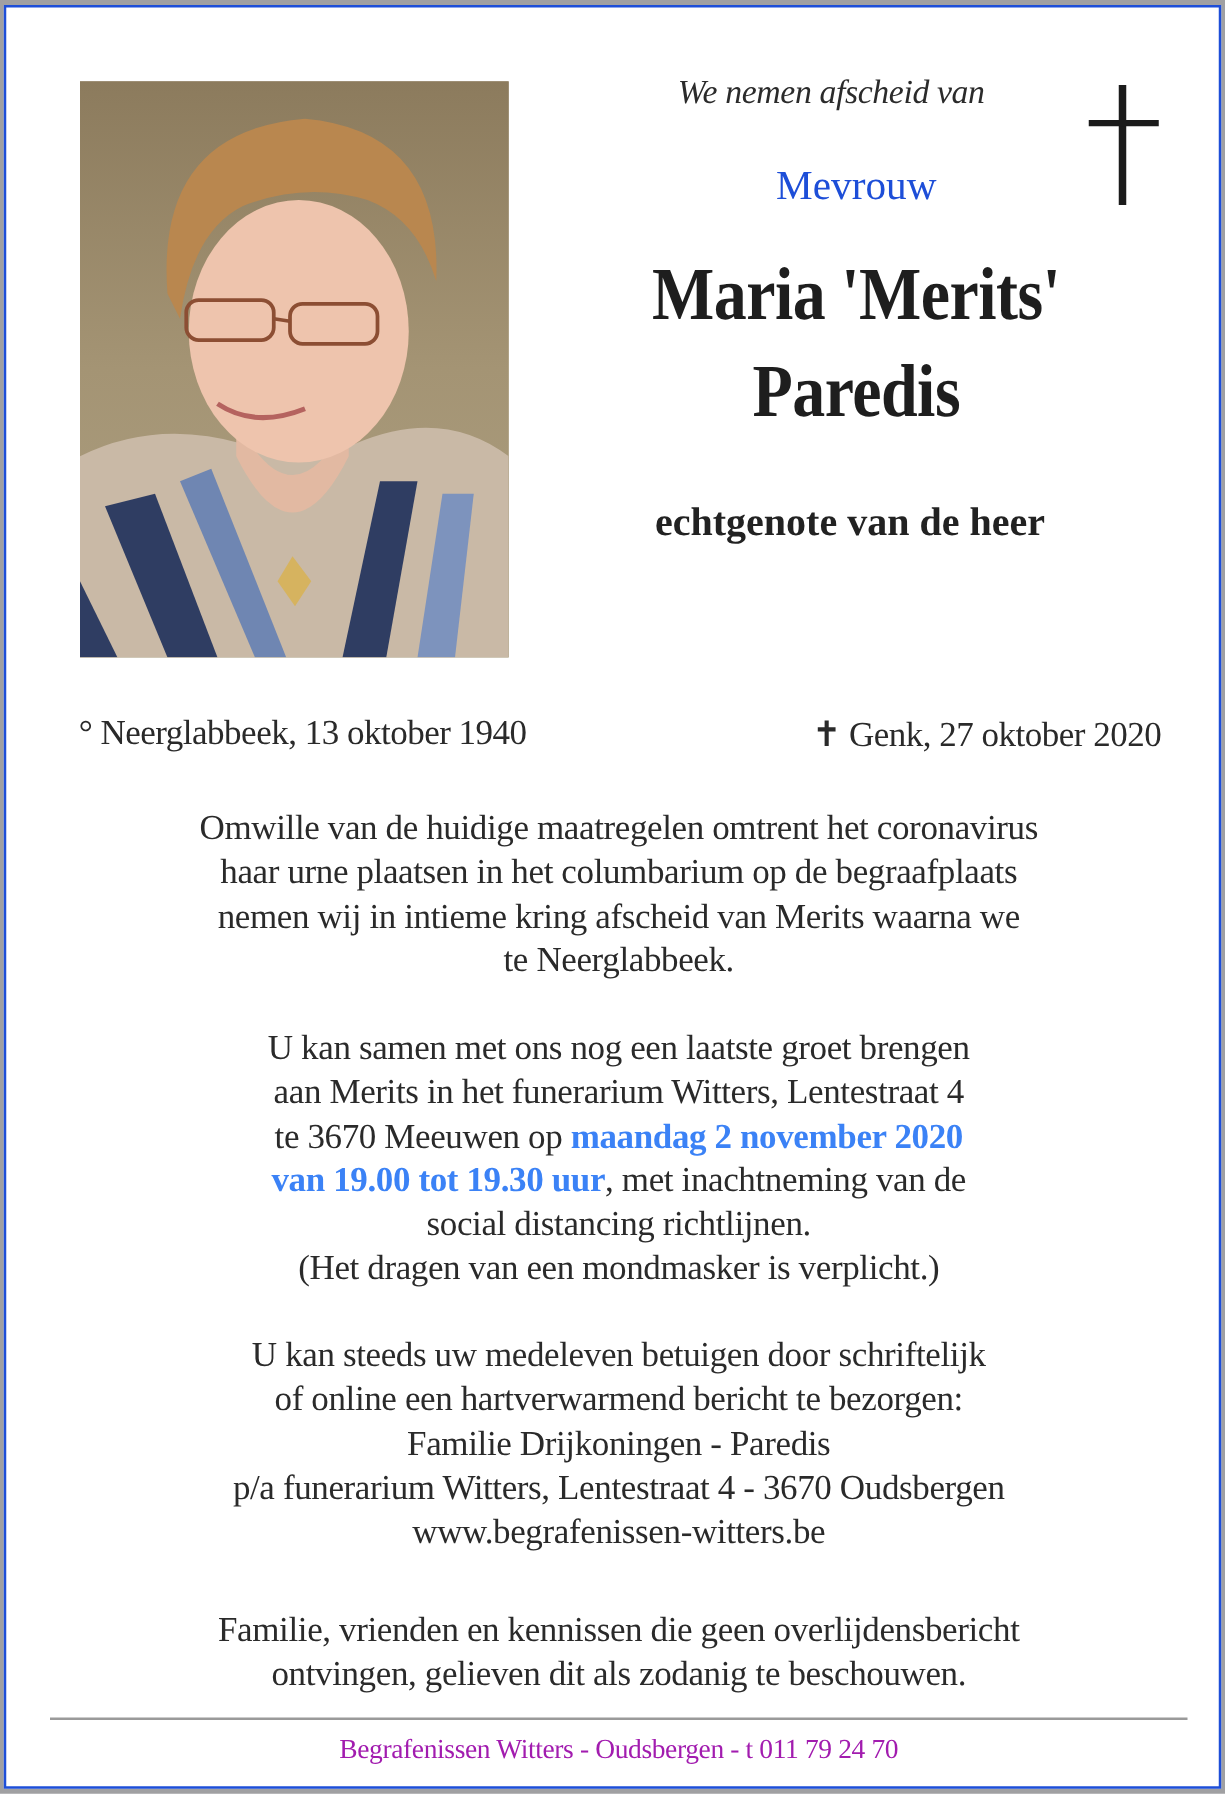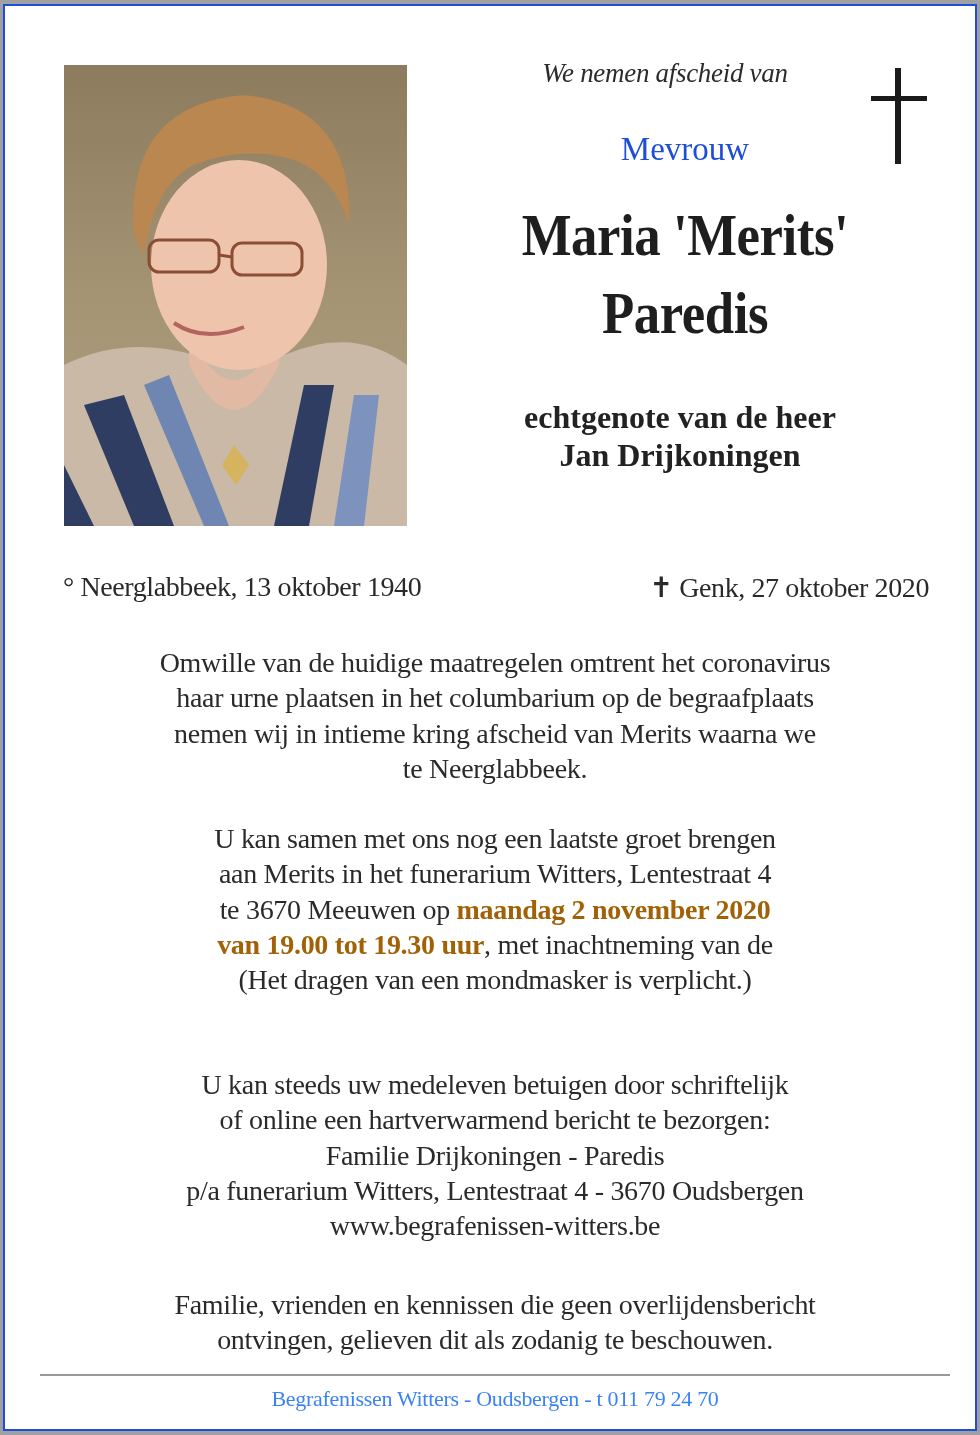--- a/index.html
+++ b/index.html
@@ -56,31 +56,31 @@
     position: absolute; left: 58px; width: 866px; top: 565px;
     font-size: 28px; color: #2a2a2a;
   }
   .dates .born { position: absolute; left: 0; letter-spacing: -0.4px; }
   .dates .died { position: absolute; right: 0; letter-spacing: -0.4px; }
   .para {
     position: absolute; left: 40px; width: 900px;
     text-align: center; font-size: 28px; line-height: 35.3px; color: #2a2a2a;
     letter-spacing: -0.3px;
   }
-  .para b { font-weight: bold; color: #a16207; }
+  .para b { font-weight: bold; color: #3b82f6; }
   .p1 { top: 639px; }
   .p2 { top: 815px; }
   .p3 { top: 1061px; }
   .p4 { top: 1281px; }
   .divider {
     position: absolute; left: 35px; top: 1368px; width: 910px; height: 2px; background: #9a9a9a;
   }
   .footer {
     position: absolute; left: 40px; width: 900px; top: 1380px;
-    text-align: center; font-size: 22px; color: #3b82f6; letter-spacing: -0.3px;
+    text-align: center; font-size: 22px; color: #a21caf; letter-spacing: -0.3px;
   }
 </style>
 </head>
 <body>
 
 <div class="card">
 
   <div class="photo">
     <svg viewBox="0 0 343 461" preserveAspectRatio="none">
       <defs>
@@ -124,40 +124,40 @@
 
   <div class="title-prefix">Mevrouw</div>
 
   <div class="name">
     <div>Maria 'Merits'</div>
     <div>Paredis</div>
   </div>
 
   <div class="spouse">
     <div>echtgenote van de heer</div>
-    <div>Jan Drijkoningen</div>
   </div>
 
   <div class="dates">
     <span class="born">° Neerglabbeek, 13 oktober 1940</span>
     <span class="died">✝ Genk, 27 oktober 2020</span>
   </div>
 
   <div class="para p1">
     <div>Omwille van de huidige maatregelen omtrent het coronavirus</div>
     <div>haar urne plaatsen in het columbarium op de begraafplaats</div>
     <div>nemen wij in intieme kring afscheid van Merits waarna we</div>
     <div>te Neerglabbeek.</div>
   </div>
 
   <div class="para p2">
     <div>U kan samen met ons nog een laatste groet brengen</div>
     <div>aan Merits in het funerarium Witters, Lentestraat 4</div>
     <div><span>te 3670 Meeuwen op </span><b>maandag 2 november 2020</b></div>
     <div><b>van 19.00 tot 19.30 uur</b><span>, met inachtneming van de</span></div>
+    <div>social distancing richtlijnen.</div>
     <div>(Het dragen van een mondmasker is verplicht.)</div>
   </div>
 
   <div class="para p3">
     <div>U kan steeds uw medeleven betuigen door schriftelijk</div>
     <div>of online een hartverwarmend bericht te bezorgen:</div>
     <div>Familie Drijkoningen - Paredis</div>
     <div>p/a funerarium Witters, Lentestraat 4 - 3670 Oudsbergen</div>
     <div>www.begrafenissen-witters.be</div>
   </div>

